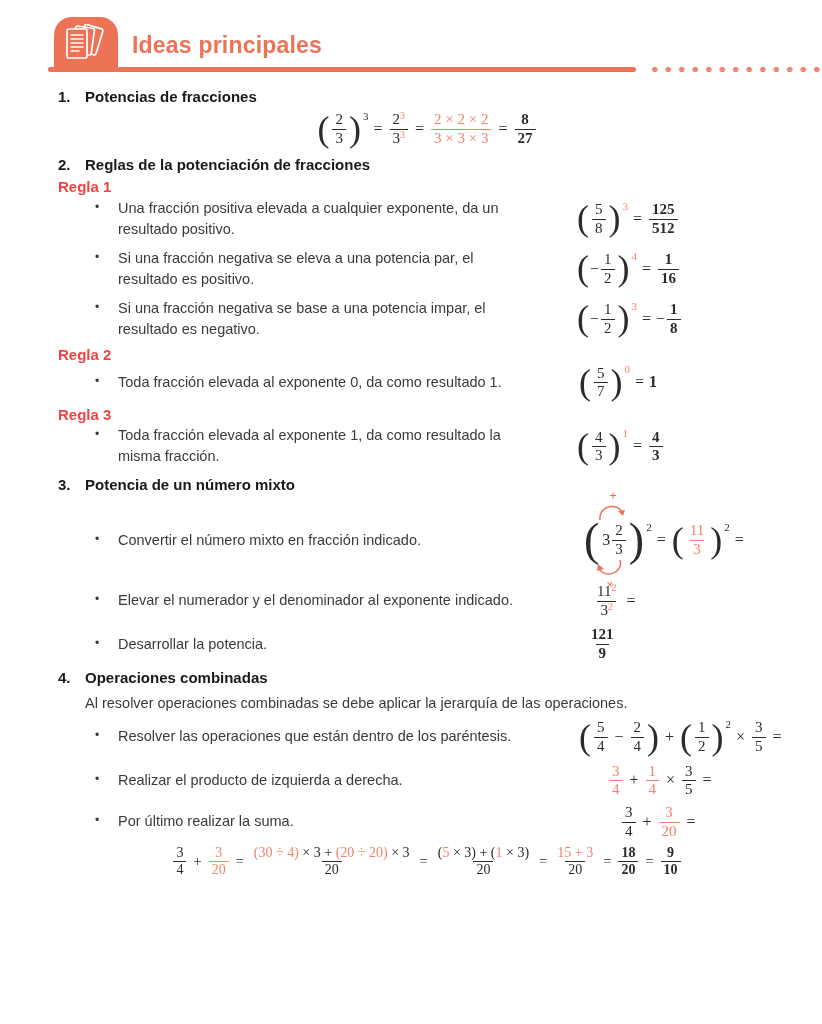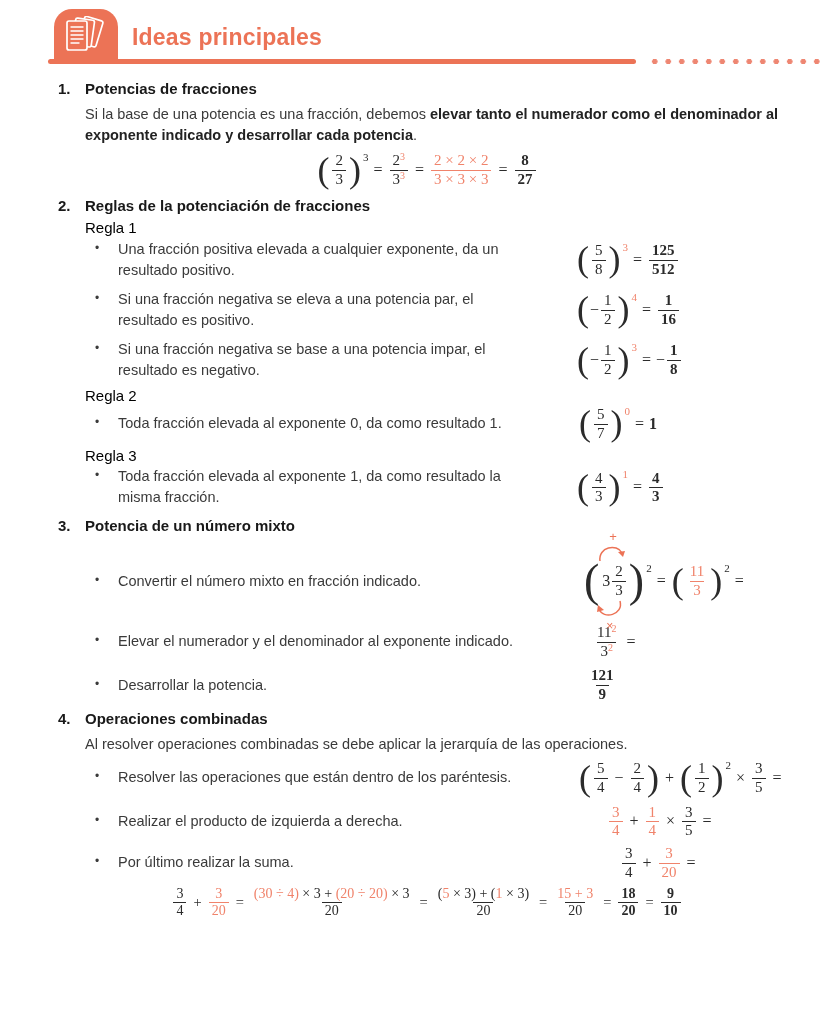--- a/index.html
+++ b/index.html
@@ -1,33 +1,33 @@
 <!DOCTYPE html>
 <html><head>
 <meta charset="utf-8">
 <style>
   *{margin:0;padding:0;box-sizing:border-box}
   html,body{background:#fff}
   body{width:822px;height:1024px;font-family:"Liberation Sans",sans-serif;color:#3a3a3a;overflow:hidden}
   .page{width:822px;height:1024px;position:relative;padding:0 26px 0 58px;background:#fff}
 
   
-  .hdr{position:relative;height:70px;margin:0 -26px 0 -58px}
+  .hdr{position:relative;height:70px;margin:8px -26px 0 -58px}
   .badge{position:absolute;left:54px;top:9px;width:64px;height:53px;background:#EC7356;border-radius:18px 18px 0 0}
   .badge svg{position:absolute;left:10px;top:7px}
   .title{position:absolute;left:132px;top:24px;font-size:23px;font-weight:700;color:#EC7356;letter-spacing:.2px}
   .rule{position:absolute;left:48px;top:59px;width:588px;height:5px;border-radius:3px;background:#EC7356}
   .dots{position:absolute;left:648px;top:57px;width:174px;height:9px;background-image:radial-gradient(circle,#EE8672 2.5px,transparent 2.8px);background-size:13.5px 9px;background-repeat:repeat-x}
 
   
   .shead{display:flex;font-weight:700;color:#191919;font-size:15px}
   .snum{width:27px;flex:none}
   .para{margin-left:27px;font-size:14.5px;line-height:1.45;width:706px;color:#3a3a3a}
   .para b{color:#222}
-  .sub{margin-left:27px;font-weight:400;color:#000000;font-size:15px}
+  .sub{font-weight:700;color:#ef4444;font-size:15px}
   .brow{display:flex;align-items:center;padding-left:37px}
   .bwrap{display:flex;align-items:flex-start}
   .bul{width:23px;flex:none;font-size:12px;padding-top:2px;color:#3a3a3a}
   .btext{font-size:14.5px;line-height:1.45;color:#3a3a3a}
   .w2{width:400px}
   .w1{width:460px}
   .fslot{display:flex;align-items:center}
   .center{display:flex;justify-content:center}
 
   
@@ -86,21 +86,20 @@
     </div>
     <div class="title">Ideas principales</div>
     <div class="rule"></div>
     <div class="dots"></div>
   </div>
 
   <div class="shead mt10">
     <span class="snum">1.</span>
     <span>Potencias de fracciones</span>
   </div>
-  <p class="para mt7"><span>Si la base de una potencia es una fracción, debemos </span><b>elevar tanto el numerador como el denominador al exponente indicado y desarrollar cada potencia</b><span>.</span></p>
 
   <div class="center mt6">
     <span class="m">
       <span class="paren">(</span>
       <span class="frac">
           <span class="fn">2</span>
           <span class="fd">3</span>
         </span>
       <span class="paren">)</span>
       <sup class="exp">3</sup>

